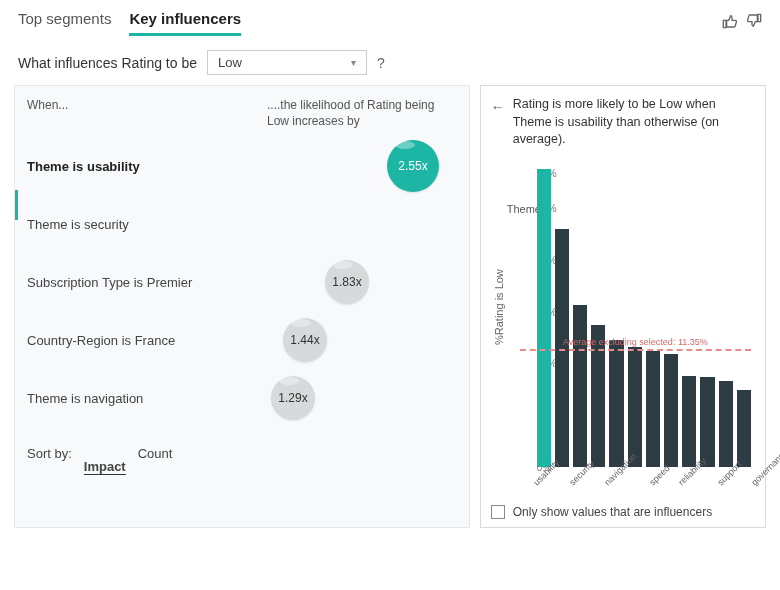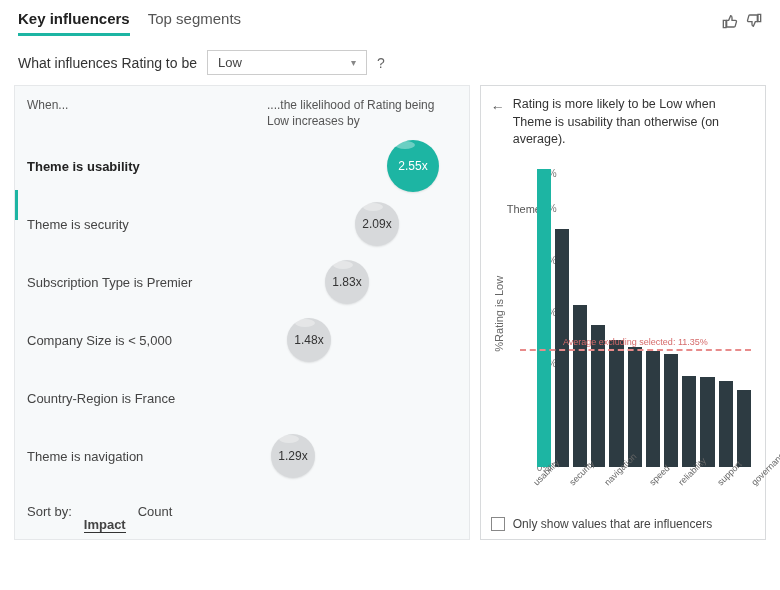--- a/index.html
+++ b/index.html
@@ -226,22 +226,22 @@
     width: 14px; height: 14px;
     border: 1px solid #888;
     cursor: pointer;
   }
 </style>
 </head>
 <body>
 
 <div class="header">
   <div class="tabs">
+    <div class="tab">Top segments</div>
     <div class="tab active">Key influencers</div>
-    <div class="tab">Top segments</div>
   </div>
   <div class="feedback">
     <span class="thumb">
       <svg width="16" height="16" viewBox="0 0 24 24" fill="none" stroke="#666" stroke-width="2">
           <path d="M7 22V11h3l3-7c1 0 2 1 2 3v4h5c1 0 2 1 1.7 2l-2 7c-.2.7-.9 1-1.7 1H7z"></path>
           <path d="M2 11h4v11H2z"></path>
         </svg>
     </span>
     <span class="thumb">
       <svg width="16" height="16" viewBox="0 0 24 24" fill="none" stroke="#666" stroke-width="2">
@@ -269,38 +269,32 @@
     </div>
     <div id="inf-list">
         <div class="inf-row sel">
           <div class="inf-label">Theme is usability</div>
           <div class="bubble-wrap" style="padding-left: 120px;">
             <div class="bubble big sel">2.55x</div>
           </div>
         </div>
         <div class="inf-row">
           <div class="inf-label">Theme is security</div>
-          <div class="bubble-wrap" style="padding-left: 88px;">
-            <div class="bubble">2.09x</div>
-          </div>
         </div>
         <div class="inf-row">
           <div class="inf-label">Subscription Type is Premier</div>
           <div class="bubble-wrap" style="padding-left: 58px;">
             <div class="bubble">1.83x</div>
           </div>
         </div>
         <div class="inf-row">
-          <div class="inf-label">Company Size is &lt; 5,000</div>
-          <div class="bubble-wrap" style="padding-left: 20px;">
-            <div class="bubble">1.48x</div>
-          </div>
-        </div>
-        <div class="inf-row">
           <div class="inf-label">Country-Region is France</div>
+          <div class="bubble-wrap" style="padding-left: 16px;">
+            <div class="bubble">1.44x</div>
+          </div>
         </div>
         <div class="inf-row">
           <div class="inf-label">Theme is navigation</div>
           <div class="bubble-wrap" style="padding-left: 4px;">
             <div class="bubble">1.29x</div>
           </div>
         </div>
       </div>
     <div class="sort-row">
       <span>Sort by:</span>

